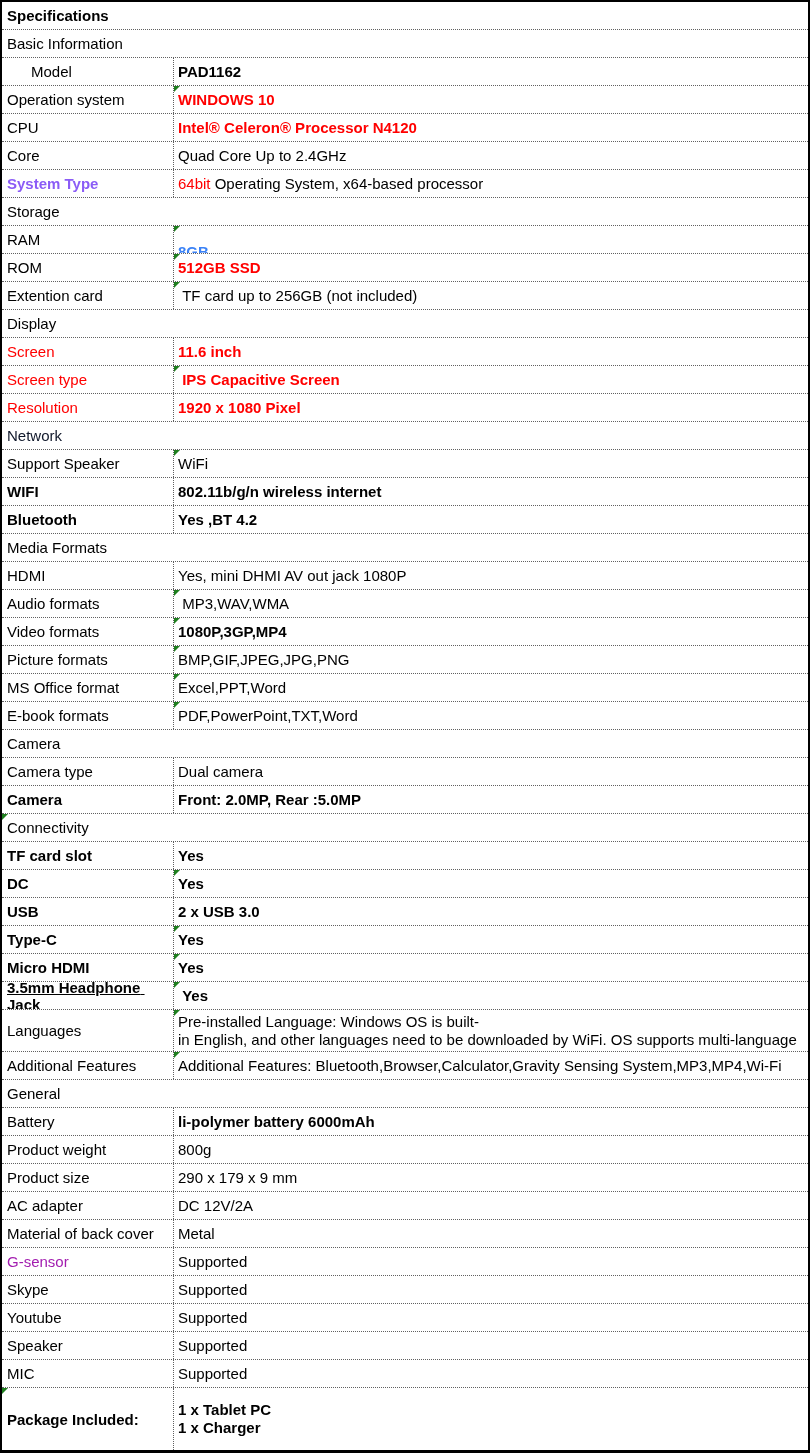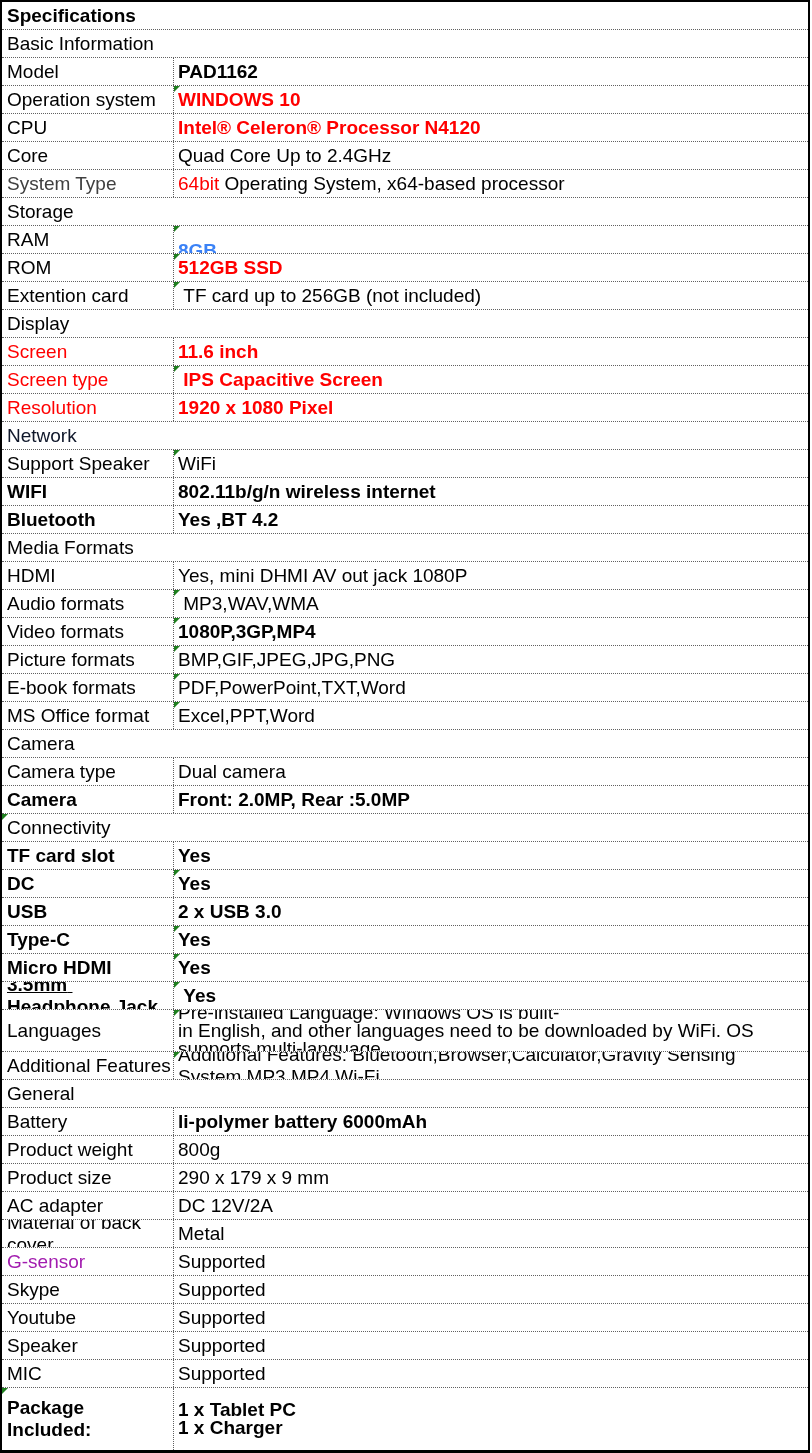--- a/index.html
+++ b/index.html
@@ -1,17 +1,17 @@
 <!DOCTYPE html>
 <html><head>
 <meta charset="utf-8">
 <style>
   html,body{margin:0;padding:0;background:#fff;}
   #canvas{position:relative;width:696px;height:1453px;background:#fff;
-          font-family:"Liberation Sans",sans-serif;font-size:19px;color:#000;padding-left:9px;}
+          font-family:"Liberation Sans",sans-serif;font-size:15px;color:#000;padding-left:9px;}
   #spec-table{position:absolute;left:0;top:0;width:810px;box-sizing:border-box;
               border:2px solid #000;border-bottom-width:3px;background:#fff;}
   .row{display:flex;position:relative;height:27px;box-sizing:content-box;
        border-bottom:1px dotted #606060;overflow:visible;}
   .row:last-child{border-bottom:none;}
   .cell{display:flex;align-items:center;overflow:hidden;position:relative;}
   .cell span{white-space:pre-wrap;}
   .label-cell{width:172px;flex:none;padding-left:5px;border-right:1px dotted #606060;box-sizing:border-box;}
   .value-cell{flex:1;padding-left:4px;}
   .full-cell{flex:1;padding-left:5px;}
@@ -32,21 +32,21 @@
           <span class="bold" style="color: rgb(0, 0, 0);">Specifications</span>
         </div>
       </div>
       <div class="row section">
         <div class="cell full-cell">
           <span style="color: rgb(0, 0, 0);">Basic Information</span>
         </div>
       </div>
       <div class="row spec">
         <div class="cell label-cell">
-          <span style="color: rgb(0, 0, 0);">Model</span>
+          <span style="color: rgb(0, 0, 0); margin-left: 24px;">Model</span>
         </div>
         <div class="cell value-cell">
           <span class="bold" style="color: rgb(0, 0, 0);">PAD1162</span>
         </div>
       </div>
       <div class="row spec">
         <div class="cell label-cell">
           <span style="color: rgb(0, 0, 0);">Operation system</span>
         </div>
         <div class="cell value-cell">
@@ -65,21 +65,21 @@
       <div class="row spec">
         <div class="cell label-cell">
           <span style="color: rgb(0, 0, 0);">Core</span>
         </div>
         <div class="cell value-cell">
           <span style="color: rgb(0, 0, 0);">Quad Core Up to 2.4GHz</span>
         </div>
       </div>
       <div class="row spec">
         <div class="cell label-cell">
-          <span style="color: #404040;">System Type</span>
+          <span style="color: #8b5cf6; font-weight: bold;">System Type</span>
         </div>
         <div class="cell value-cell">
           <span style="color: rgb(255, 0, 0);">64bit</span>
           <span style="color: rgb(0, 0, 0);"> Operating System, x64-based processor</span>
         </div>
       </div>
       <div class="row section">
         <div class="cell full-cell">
           <span style="color: rgb(0, 0, 0);">Storage</span>
         </div>
@@ -206,34 +206,34 @@
         <div class="cell label-cell">
           <span style="color: rgb(0, 0, 0);">Picture formats</span>
         </div>
         <div class="cell value-cell">
           <i class="flag flag-value"></i>
           <span style="color: rgb(0, 0, 0);">BMP,GIF,JPEG,JPG,PNG</span>
         </div>
       </div>
       <div class="row spec">
         <div class="cell label-cell">
+          <span style="color: rgb(0, 0, 0);">MS Office format</span>
+        </div>
+        <div class="cell value-cell">
+          <i class="flag flag-value"></i>
+          <span style="color: rgb(0, 0, 0);">Excel,PPT,Word</span>
+        </div>
+      </div>
+      <div class="row spec">
+        <div class="cell label-cell">
           <span style="color: rgb(0, 0, 0);">E-book formats</span>
         </div>
         <div class="cell value-cell">
           <i class="flag flag-value"></i>
           <span style="color: rgb(0, 0, 0);">PDF,PowerPoint,TXT,Word</span>
-        </div>
-      </div>
-      <div class="row spec">
-        <div class="cell label-cell">
-          <span style="color: rgb(0, 0, 0);">MS Office format</span>
-        </div>
-        <div class="cell value-cell">
-          <i class="flag flag-value"></i>
-          <span style="color: rgb(0, 0, 0);">Excel,PPT,Word</span>
         </div>
       </div>
       <div class="row section">
         <div class="cell full-cell">
           <span style="color: rgb(0, 0, 0);">Camera</span>
         </div>
       </div>
       <div class="row spec">
         <div class="cell label-cell">
           <span style="color: rgb(0, 0, 0);">Camera type</span>

